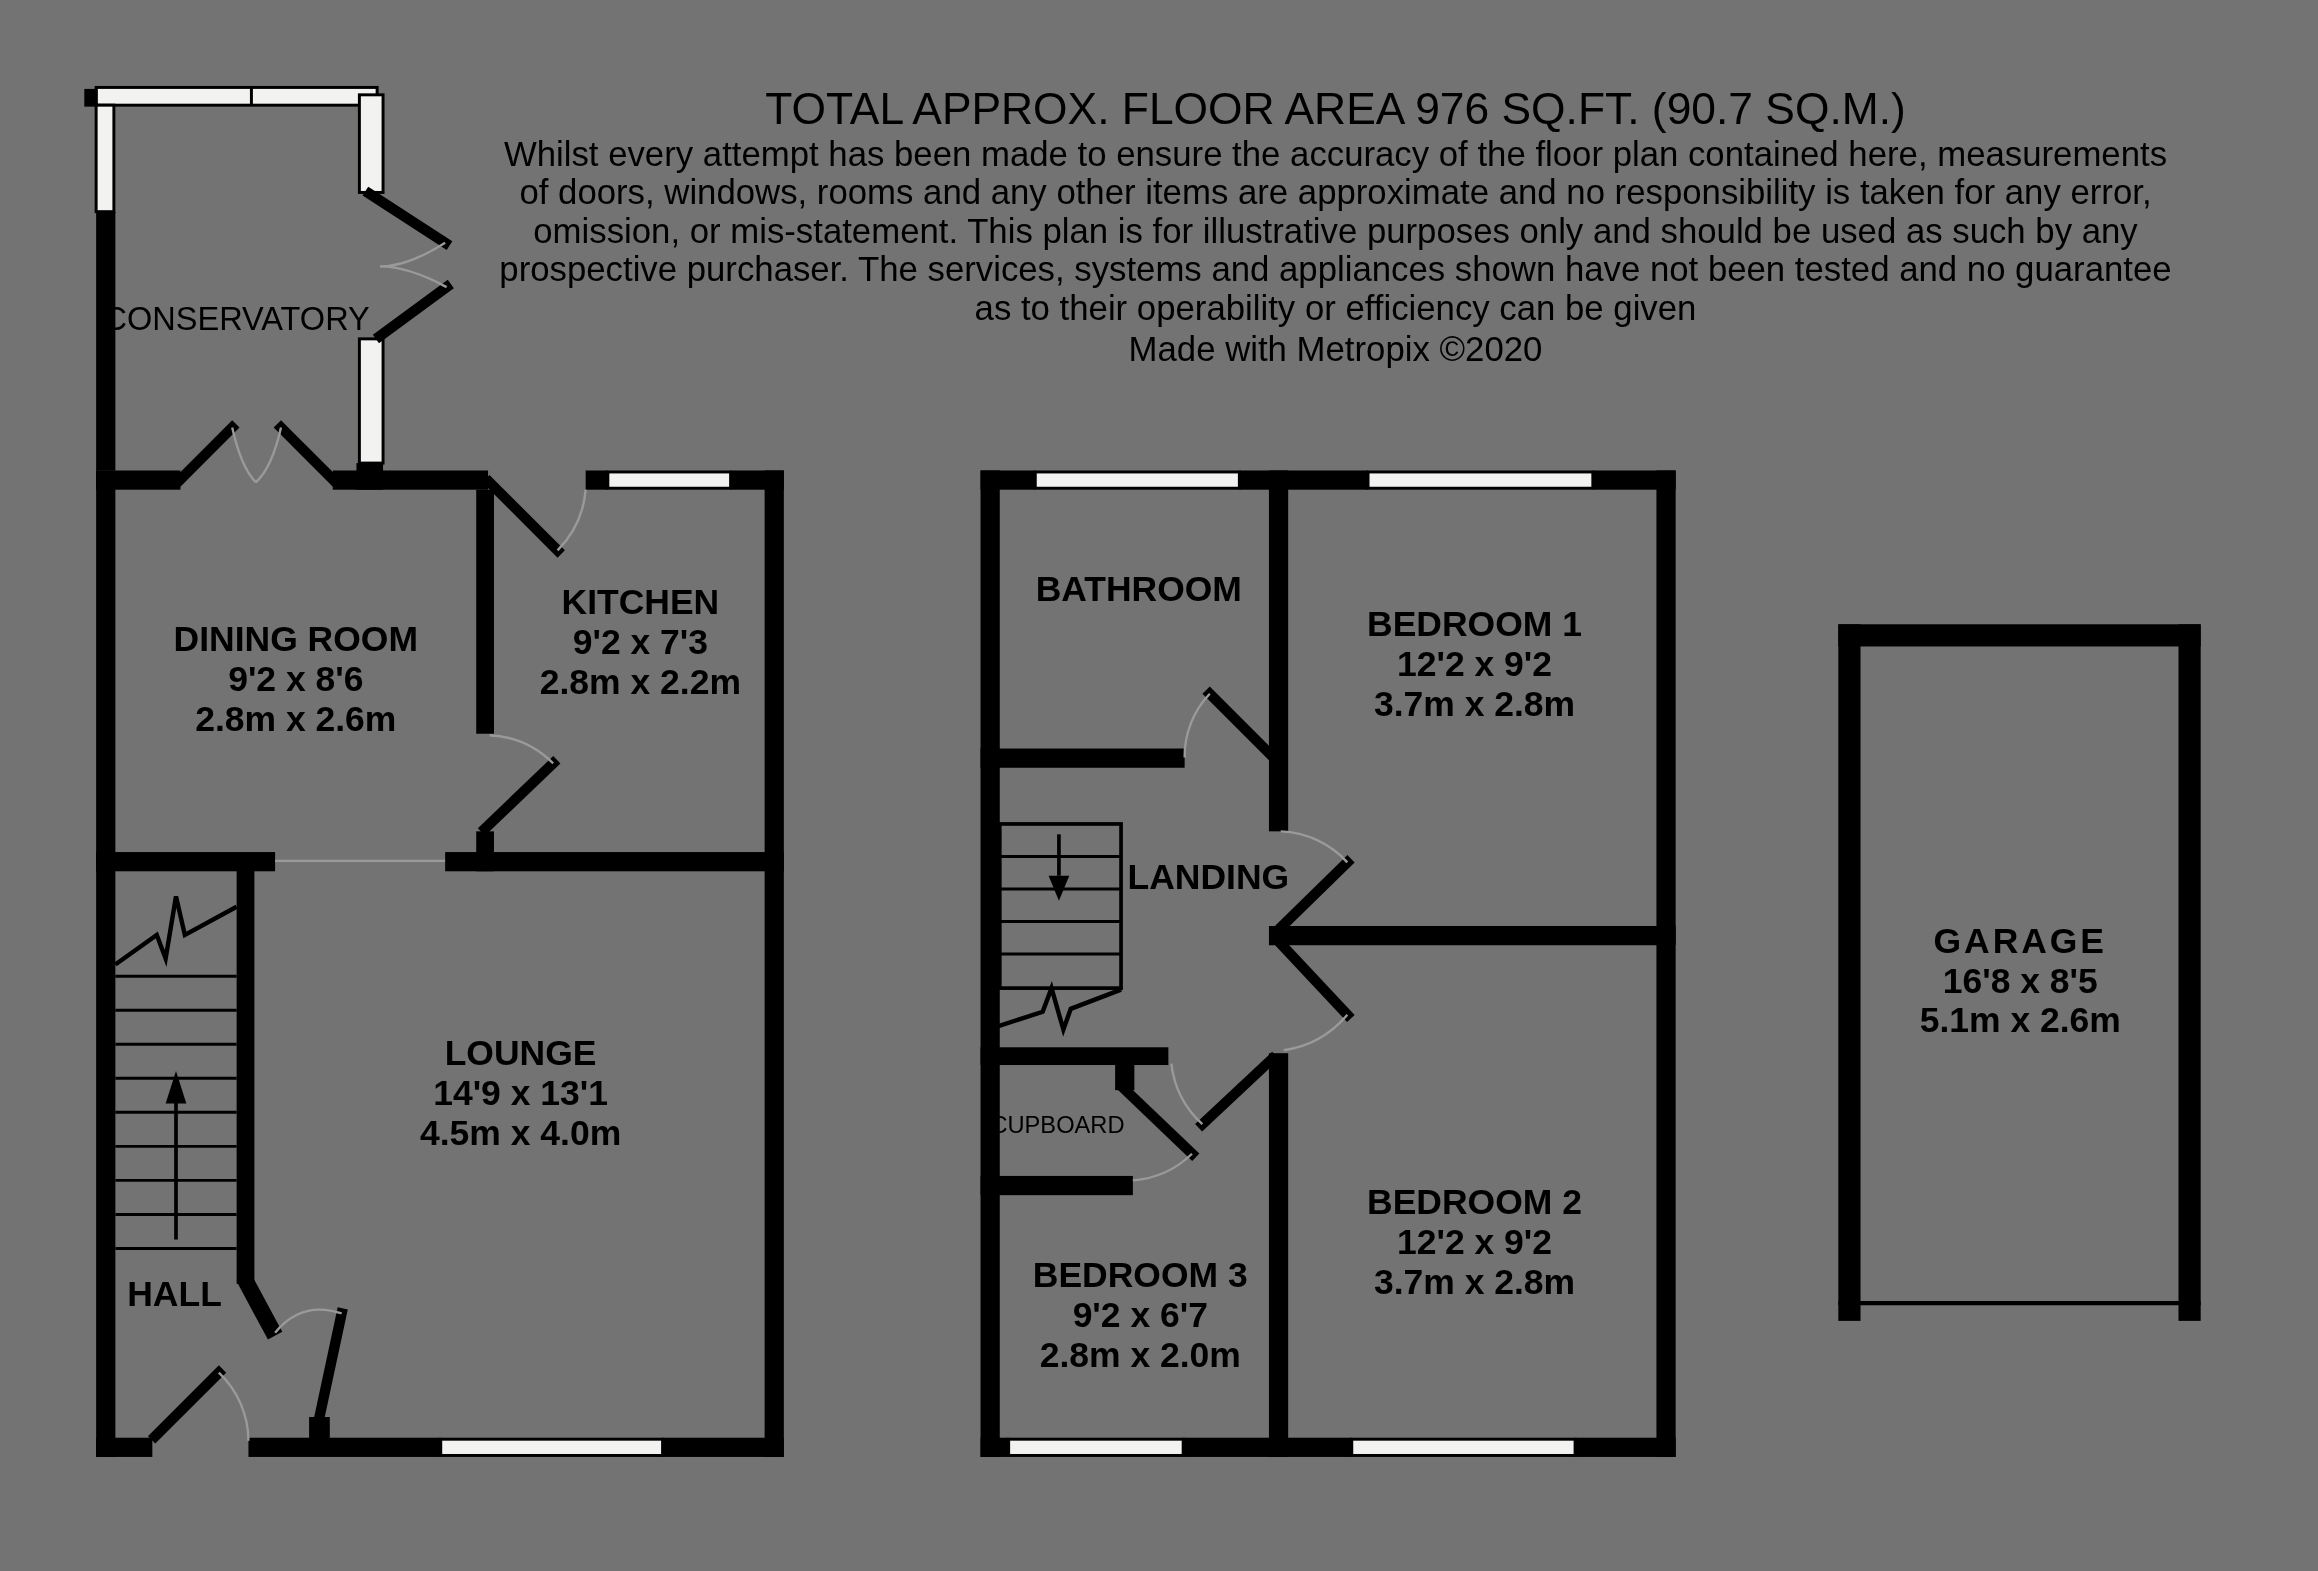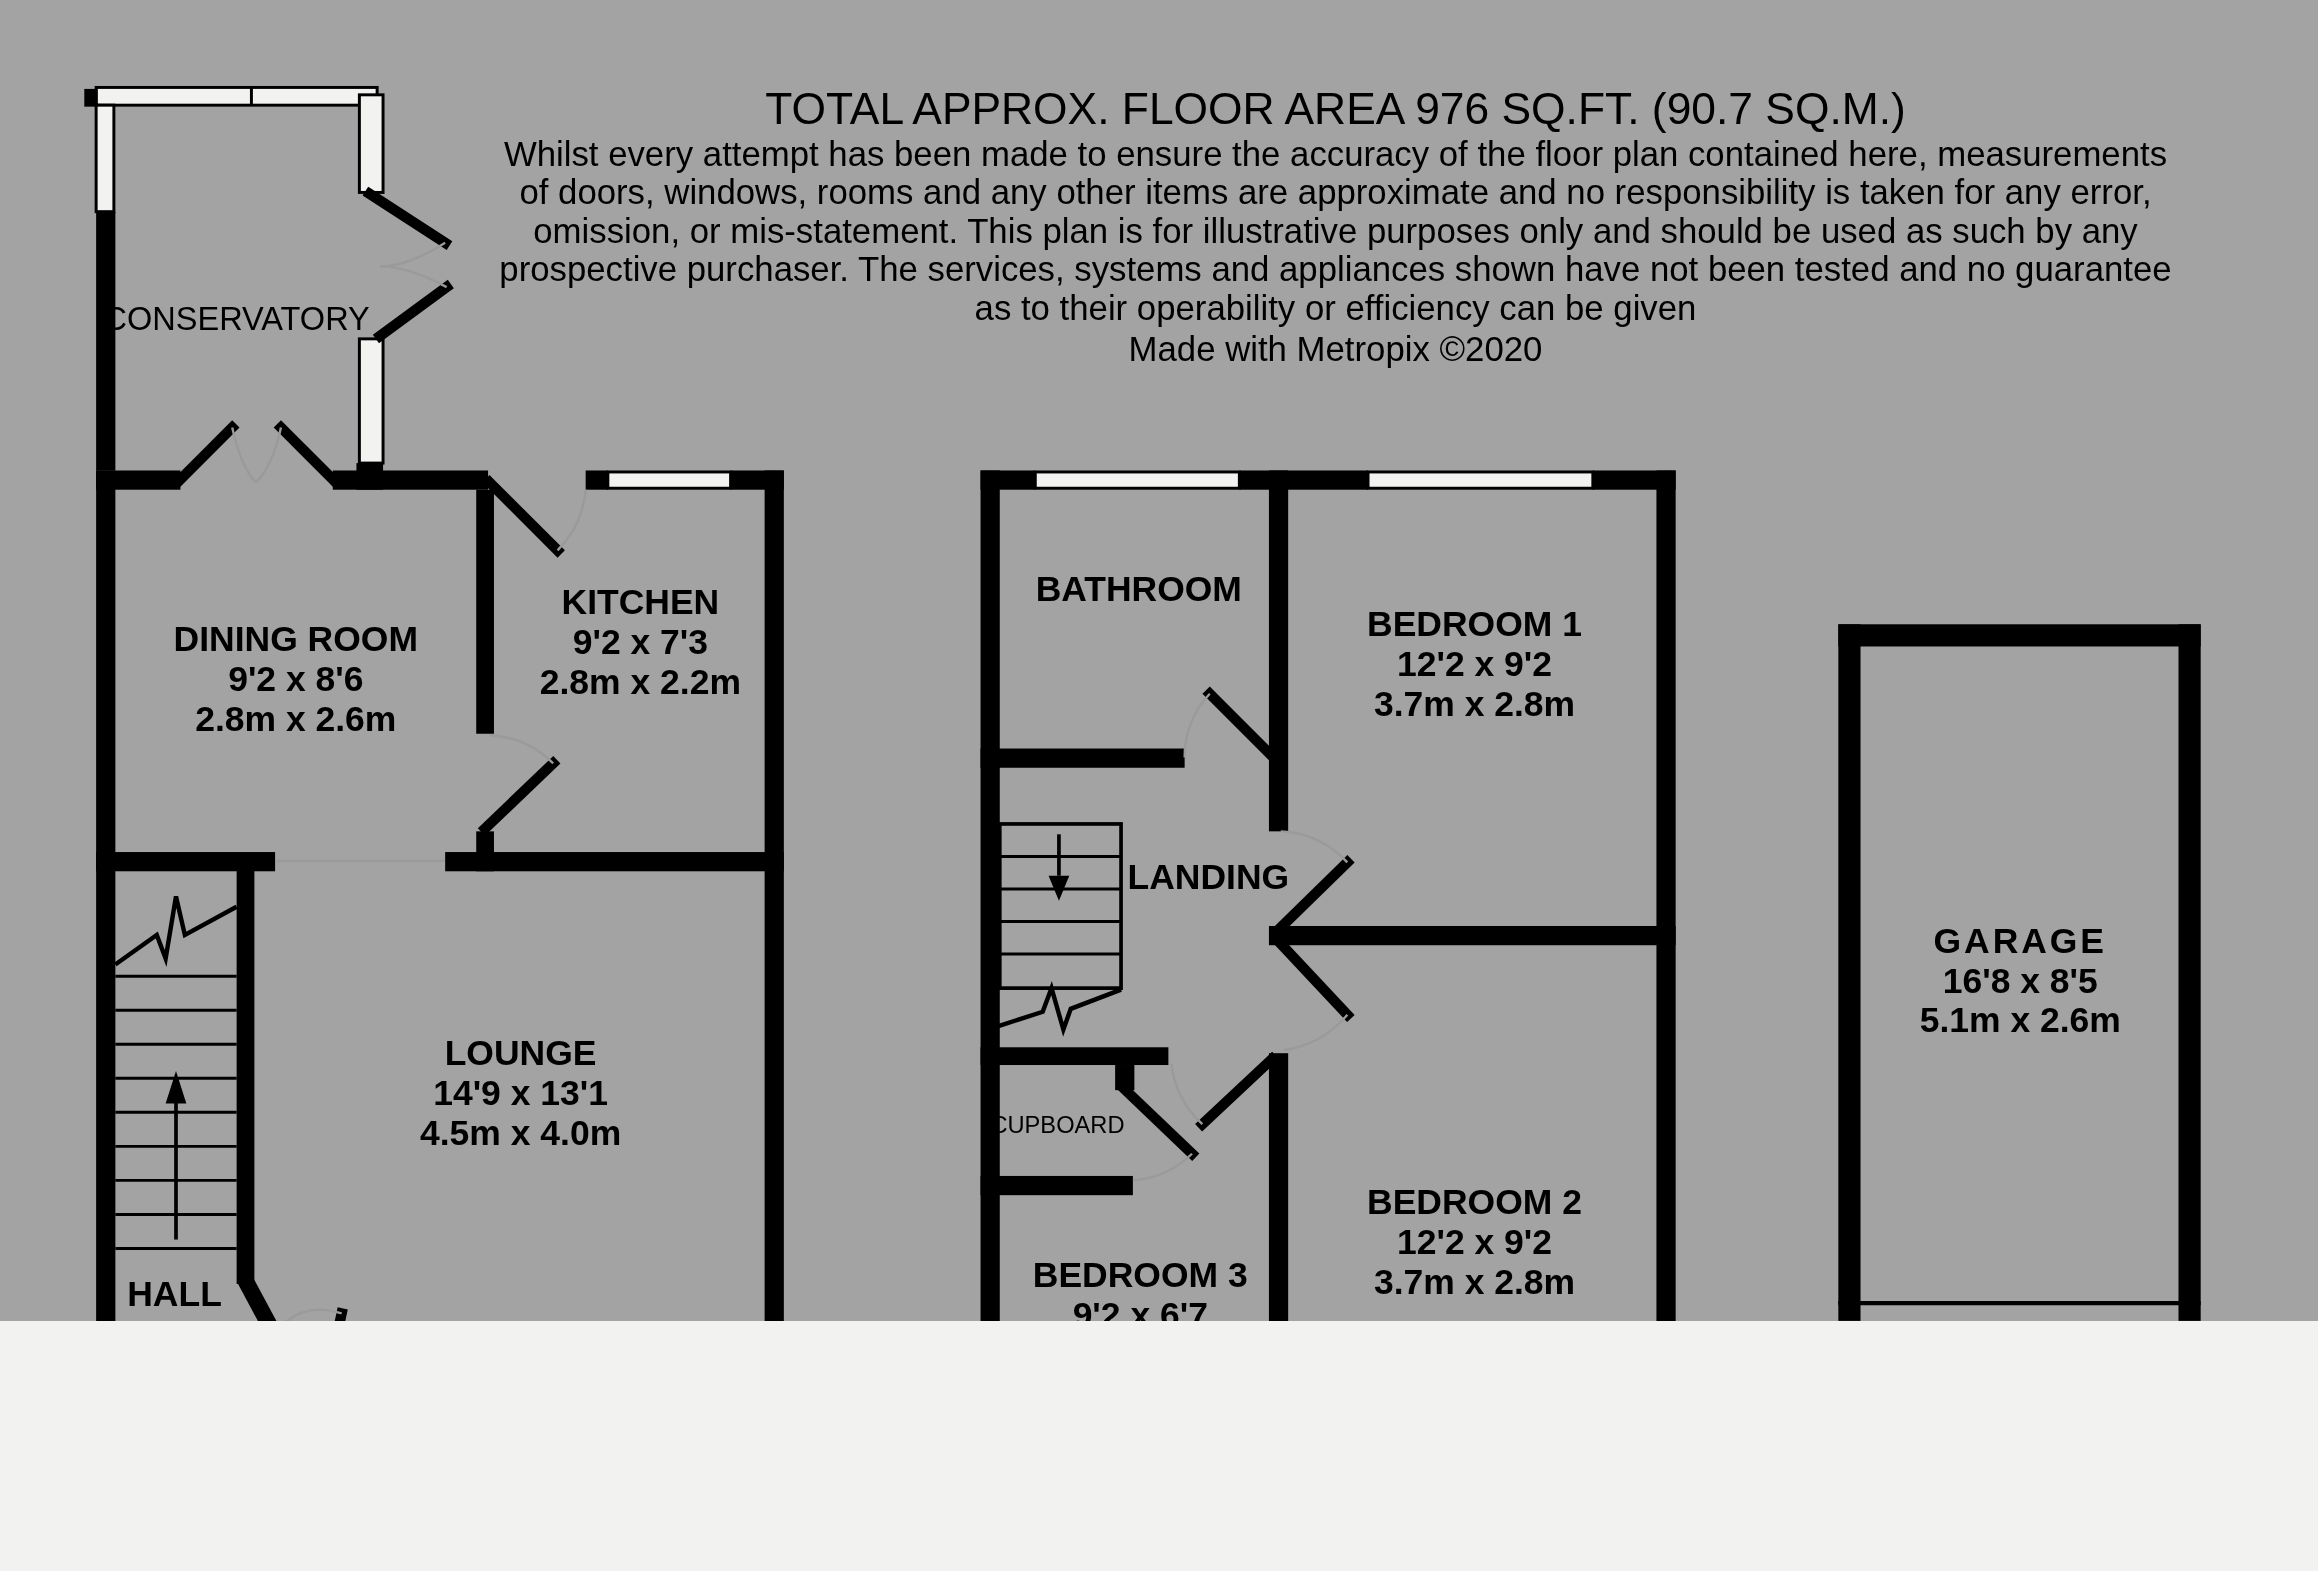--- a/index.html
+++ b/index.html
@@ -1,16 +1,16 @@
 <!DOCTYPE html>
 <html style="font-size:7.4px"><head>
 <meta charset="utf-8">
 <style>
   html,body{margin:0;padding:0;background:#f2f2f0;}
-  .plan-page{position:relative;width:2319px;height:1321px;background:#a3a3a3;overflow:hidden;}
+  .plan-page{position:relative;width:2319px;height:1571px;background:#737373;overflow:hidden;}
   svg{display:block;}
   text{font-family:"Liberation Sans","DejaVu Sans",sans-serif;fill:#000;text-anchor:middle;}
   .title-text{font-size:30px;}
   .disc-text{font-size:23.5px;}
   .room-label{font-size:24px;font-weight:bold;}
   .room-dim{font-size:24px;font-weight:bold;}
   .room-light{font-size:22px;}
   .room-small{font-size:16px;}
   .garage-name{letter-spacing:2px;}
   .wall{fill:#000;}

